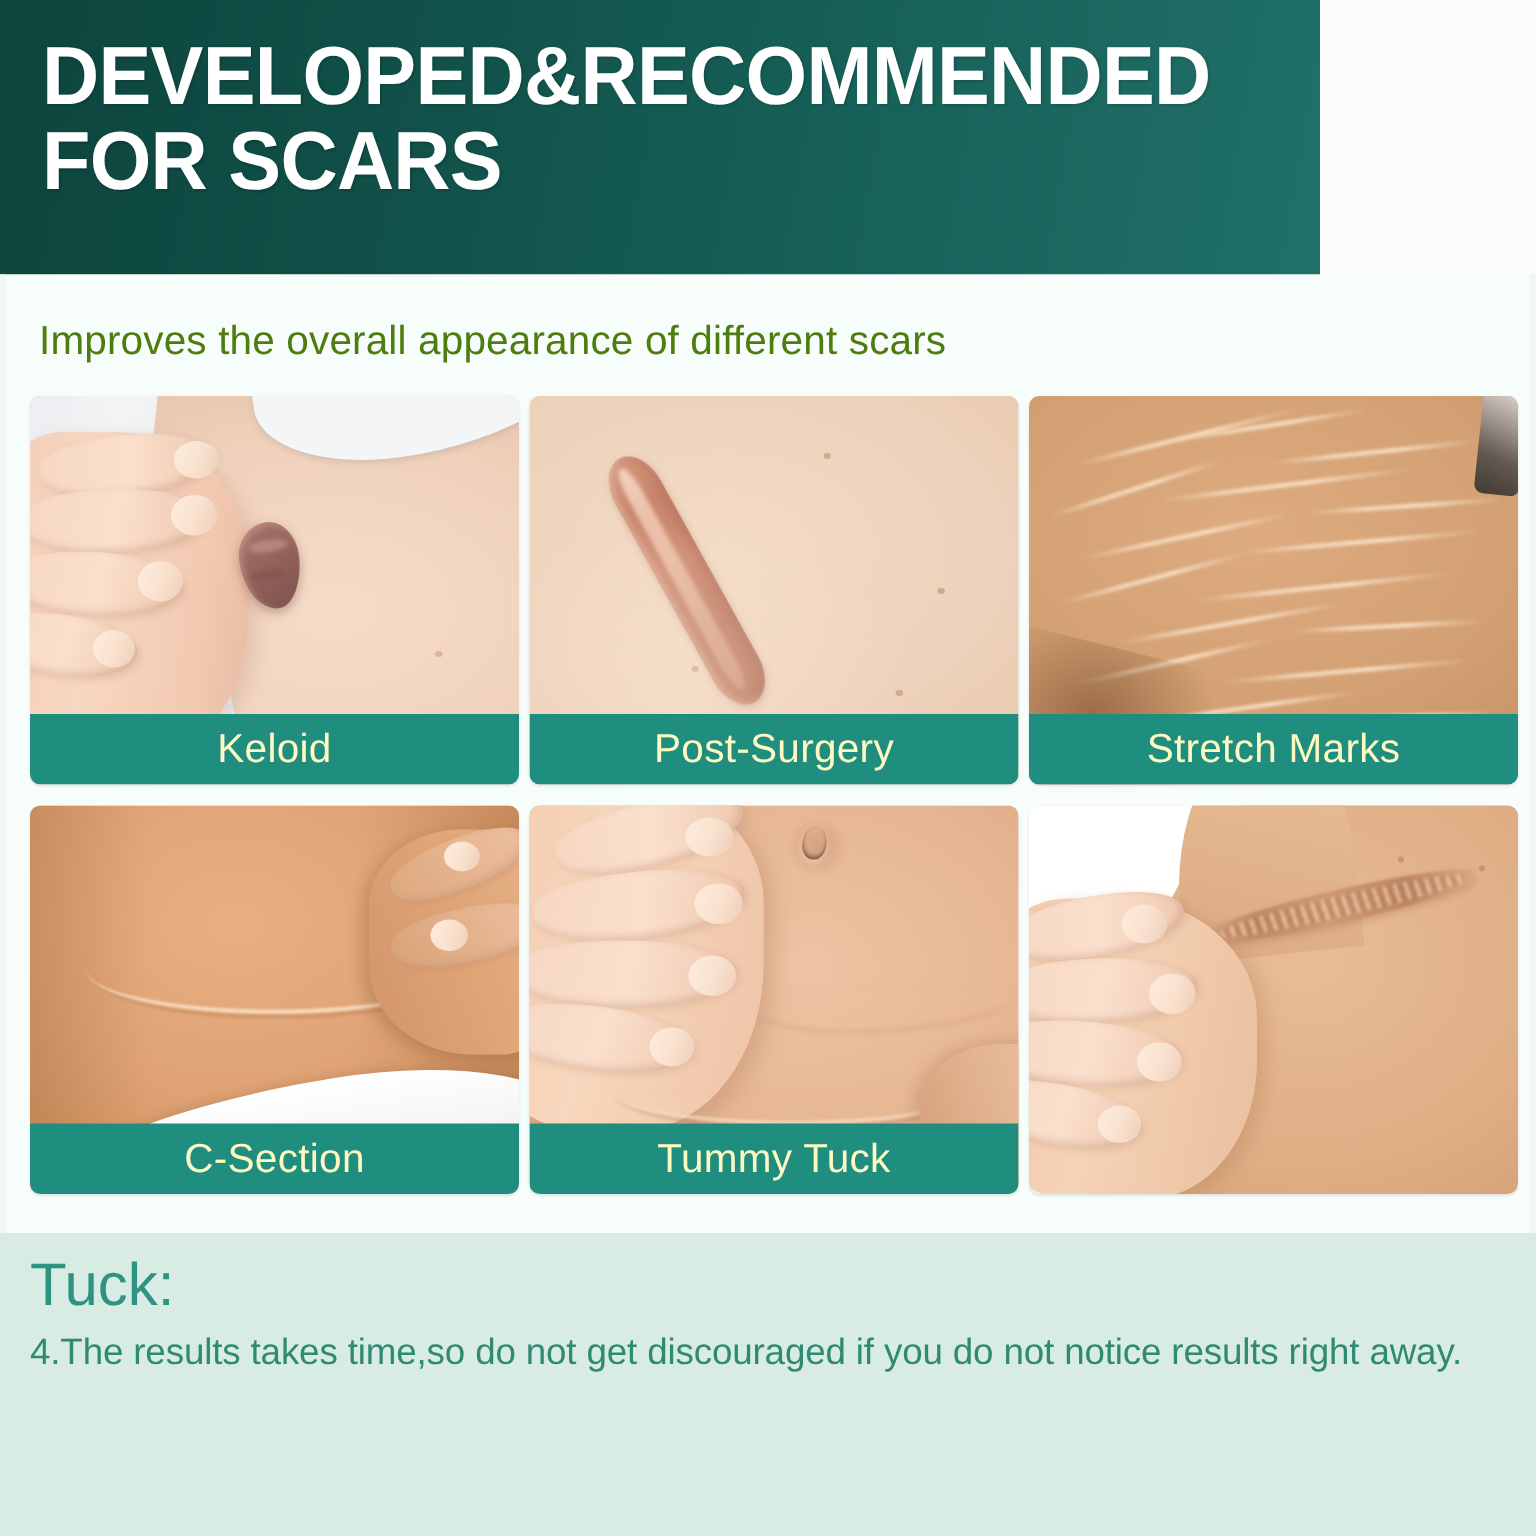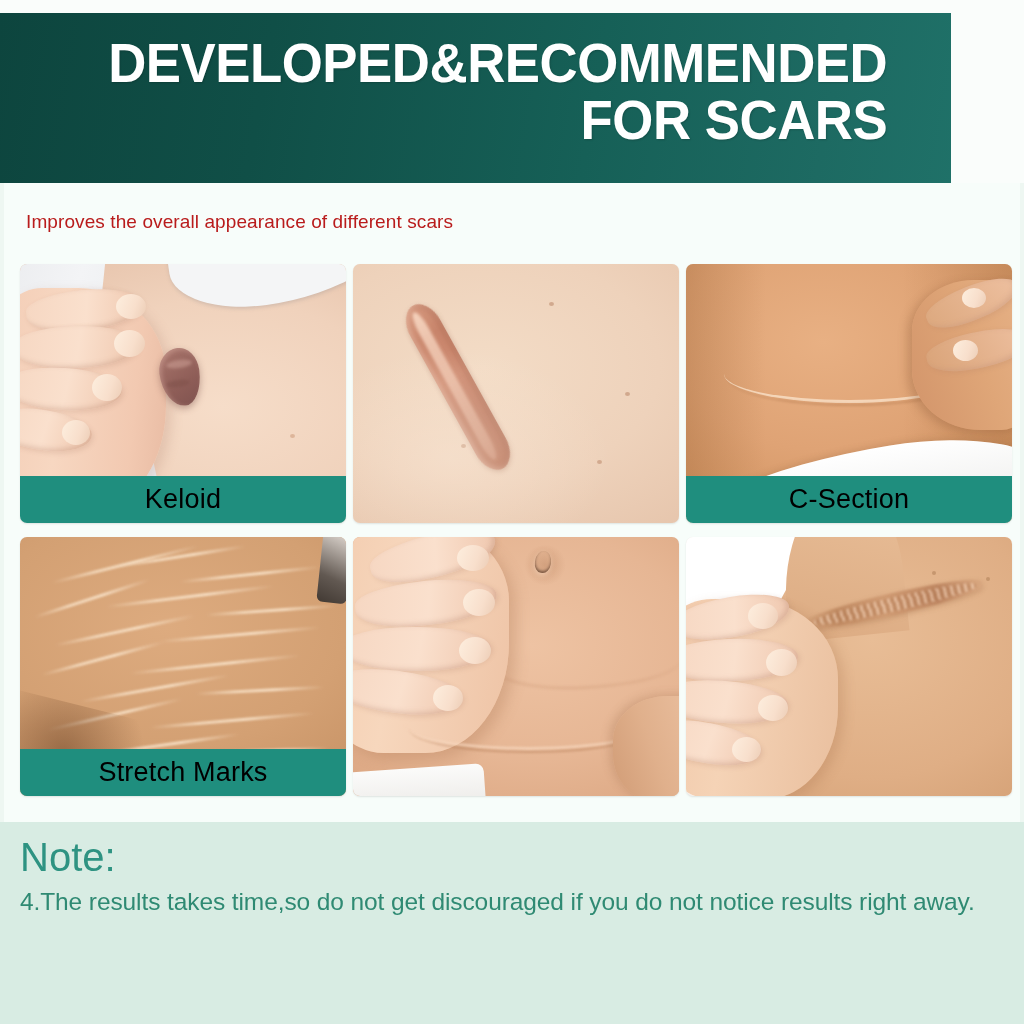--- a/index.html
+++ b/index.html
@@ -17,28 +17,27 @@
     position: relative;
     width: 1024px;
     height: 1024px;
     background: #fafdfb;
     box-sizing: border-box;
   }
 
   
   .header {
     position: absolute;
-    left: 0; top: 13px;
-    width: 951px;
+    left: 0; top: 0;
+    width: 880px;
     height: 183px;
     background: linear-gradient(100deg, #0d453e 0%, #104f47 28%, #166057 62%, #1d6a62 86%, #1f7168 100%);
     box-sizing: border-box;
     padding: 22px 28px 0 28px;
     overflow: hidden;
-    text-align: right;
   }
   .header-title {
     margin: 0;
     color: #ffffff;
     font-family: "Liberation Sans", sans-serif;
     font-weight: bold;
     font-size: 55px;
     line-height: 1.03;
     letter-spacing: -0.5px;
     text-transform: uppercase;
@@ -56,22 +55,22 @@
     width: 1024px;
     height: 639px;
     background: #f7fdfa;
     border-left: 4px solid #eef7f2;
     border-right: 4px solid #eef7f2;
     box-sizing: border-box;
   }
   .subtitle {
     margin: 0;
     padding: 28px 0 0 22px;
-    color: #b91c1c;
-    font-size: 19px;
+    color: #4d7c0f;
+    font-size: 27px;
     font-weight: normal;
     line-height: 1.2;
     letter-spacing: 0.1px;
   }
   .grid {
     position: absolute;
     left: 16px;
     top: 81px;
     width: 992px;
     display: grid;
@@ -95,21 +94,21 @@
     width: 326px;
     height: 259px;
     overflow: hidden;
   }
   .caption {
     position: absolute;
     left: 0; bottom: 0;
     width: 326px;
     height: 47px;
     background: #1f8e7e;
-    color: #000000;
+    color: #fef9c3;
     display: flex;
     align-items: center;
     justify-content: center;
     font-size: 27px;
     font-weight: normal;
     letter-spacing: 0.2px;
     box-sizing: border-box;
   }
 
   
@@ -418,41 +417,21 @@
             <div class="ps-scar"></div>
             <div class="ps-scar-hi"></div>
             <div class="ps-mole" style="left:196px;top:38px;"></div>
             <div class="ps-mole" style="left:272px;top:128px;"></div>
             <div class="ps-mole" style="left:244px;top:196px;"></div>
             <div class="ps-mole" style="left:108px;top:180px;"></div>
             <div style="position:absolute;left:0;top:0;width:326px;height:259px;
                         background:radial-gradient(70% 60% at 30% 75%, rgba(255,240,225,0.35), rgba(255,240,225,0) 70%);"></div>
           </div>
         </div>
-      </div>
-
-      <div class="card">
-        <div class="photo">
-          <div class="ph">
-            <div class="cs-bg"></div>
-            <div class="cs-shadow-l"></div>
-            <div class="cs-shadow-r"></div>
-            <div class="cs-scar"></div>
-            <div class="cs-scar2"></div>
-            <div class="cs-hand"></div>
-            <div class="fngr" style="right:-8px;  top:22px;  width:96px; height:34px; transform:rotate(-22deg);
-                        background:linear-gradient(250deg,#eec0a0,#dca87e);"></div>
-            <div class="nail" style="right:26px; top:24px;  width:24px; height:20px;"></div>
-            <div class="fngr" style="right:-18px; top:68px;  width:104px;height:36px; transform:rotate(-12deg);
-                        background:linear-gradient(250deg,#eec0a0,#d9a378);"></div>
-            <div class="nail" style="right:34px; top:76px;  width:25px; height:21px;"></div>
-            <div class="cs-band"></div>
-          </div>
-        </div>
-        <div class="caption">C-Section</div>
+        <div class="caption">Post-Surgery</div>
       </div>
 
       <div class="card">
         <div class="photo">
           <div class="ph">
             <div class="sm-bg"></div>
             <div class="striae">
               <div class="st" style="left:30px;  top:26px;  width:150px; transform:rotate(-14deg);"></div>
               <div class="st" style="left:96px;  top:18px;  width:130px; transform:rotate(-9deg);"></div>
               <div class="st" style="left:160px; top:36px;  width:140px; transform:rotate(-6deg);"></div>
@@ -473,39 +452,61 @@
             <div class="sm-dark-bl"></div>
             <div class="sm-edge-r"></div>
           </div>
         </div>
         <div class="caption">Stretch Marks</div>
       </div>
 
       <div class="card">
         <div class="photo">
           <div class="ph">
+            <div class="cs-bg"></div>
+            <div class="cs-shadow-l"></div>
+            <div class="cs-shadow-r"></div>
+            <div class="cs-scar"></div>
+            <div class="cs-scar2"></div>
+            <div class="cs-hand"></div>
+            <div class="fngr" style="right:-8px;  top:22px;  width:96px; height:34px; transform:rotate(-22deg);
+                        background:linear-gradient(250deg,#eec0a0,#dca87e);"></div>
+            <div class="nail" style="right:26px; top:24px;  width:24px; height:20px;"></div>
+            <div class="fngr" style="right:-18px; top:68px;  width:104px;height:36px; transform:rotate(-12deg);
+                        background:linear-gradient(250deg,#eec0a0,#d9a378);"></div>
+            <div class="nail" style="right:34px; top:76px;  width:25px; height:21px;"></div>
+            <div class="cs-band"></div>
+          </div>
+        </div>
+        <div class="caption">C-Section</div>
+      </div>
+
+      <div class="card">
+        <div class="photo">
+          <div class="ph">
             <div class="tt-bg"></div>
             <div class="tt-navel-sh"></div>
             <div class="tt-navel"></div>
             <div class="tt-crease"></div>
             <div class="tt-hand"></div>
             <div class="fngr" style="left:16px;  top:-2px;  width:128px; height:42px; transform:rotate(-14deg);"></div>
             <div class="nail" style="left:104px; top:8px;   width:32px;  height:26px;"></div>
             <div class="fngr" style="left:2px;   top:44px;  width:142px; height:44px; transform:rotate(-6deg);"></div>
             <div class="nail" style="left:110px; top:52px;  width:32px;  height:27px;"></div>
             <div class="fngr" style="left:-10px; top:90px;  width:148px; height:44px; transform:rotate(0deg);"></div>
             <div class="nail" style="left:106px; top:100px; width:32px;  height:27px;"></div>
             <div class="fngr" style="left:-20px; top:134px; width:130px; height:42px; transform:rotate(7deg);"></div>
             <div class="nail" style="left:80px;  top:148px; width:30px;  height:26px;"></div>
             <div class="tt-scar"></div>
             <div class="tt-scar2"></div>
             <div class="tt-white-bl"></div>
             <div class="tt-hand-r"></div>
           </div>
         </div>
+        <div class="caption">Tummy Tuck</div>
       </div>
 
       <div class="card">
         <div class="photo">
           <div class="ph">
             <div class="hy-bg"></div>
             <div class="hy-arm"></div>
             <div class="hy-arm2"></div>
             <div class="hy-scar"></div>
             <div class="hy-scar-tx"></div>
@@ -521,17 +522,17 @@
             <div class="fngr" style="left:-34px; top:186px; width:110px; height:40px; transform:rotate(10deg);"></div>
             <div class="nail" style="left:46px;  top:200px; width:29px;  height:25px;"></div>
           </div>
         </div>
       </div>
 
     </div>
   </div>
 
   <div class="note-section">
-    <div class="note-heading">Note:</div>
+    <div class="note-heading">Tuck:</div>
     <p class="note-line">4.The results takes time,so do not get discouraged if you do not notice results right away.</p>
   </div>
 
 </div>
 
 </body></html>

